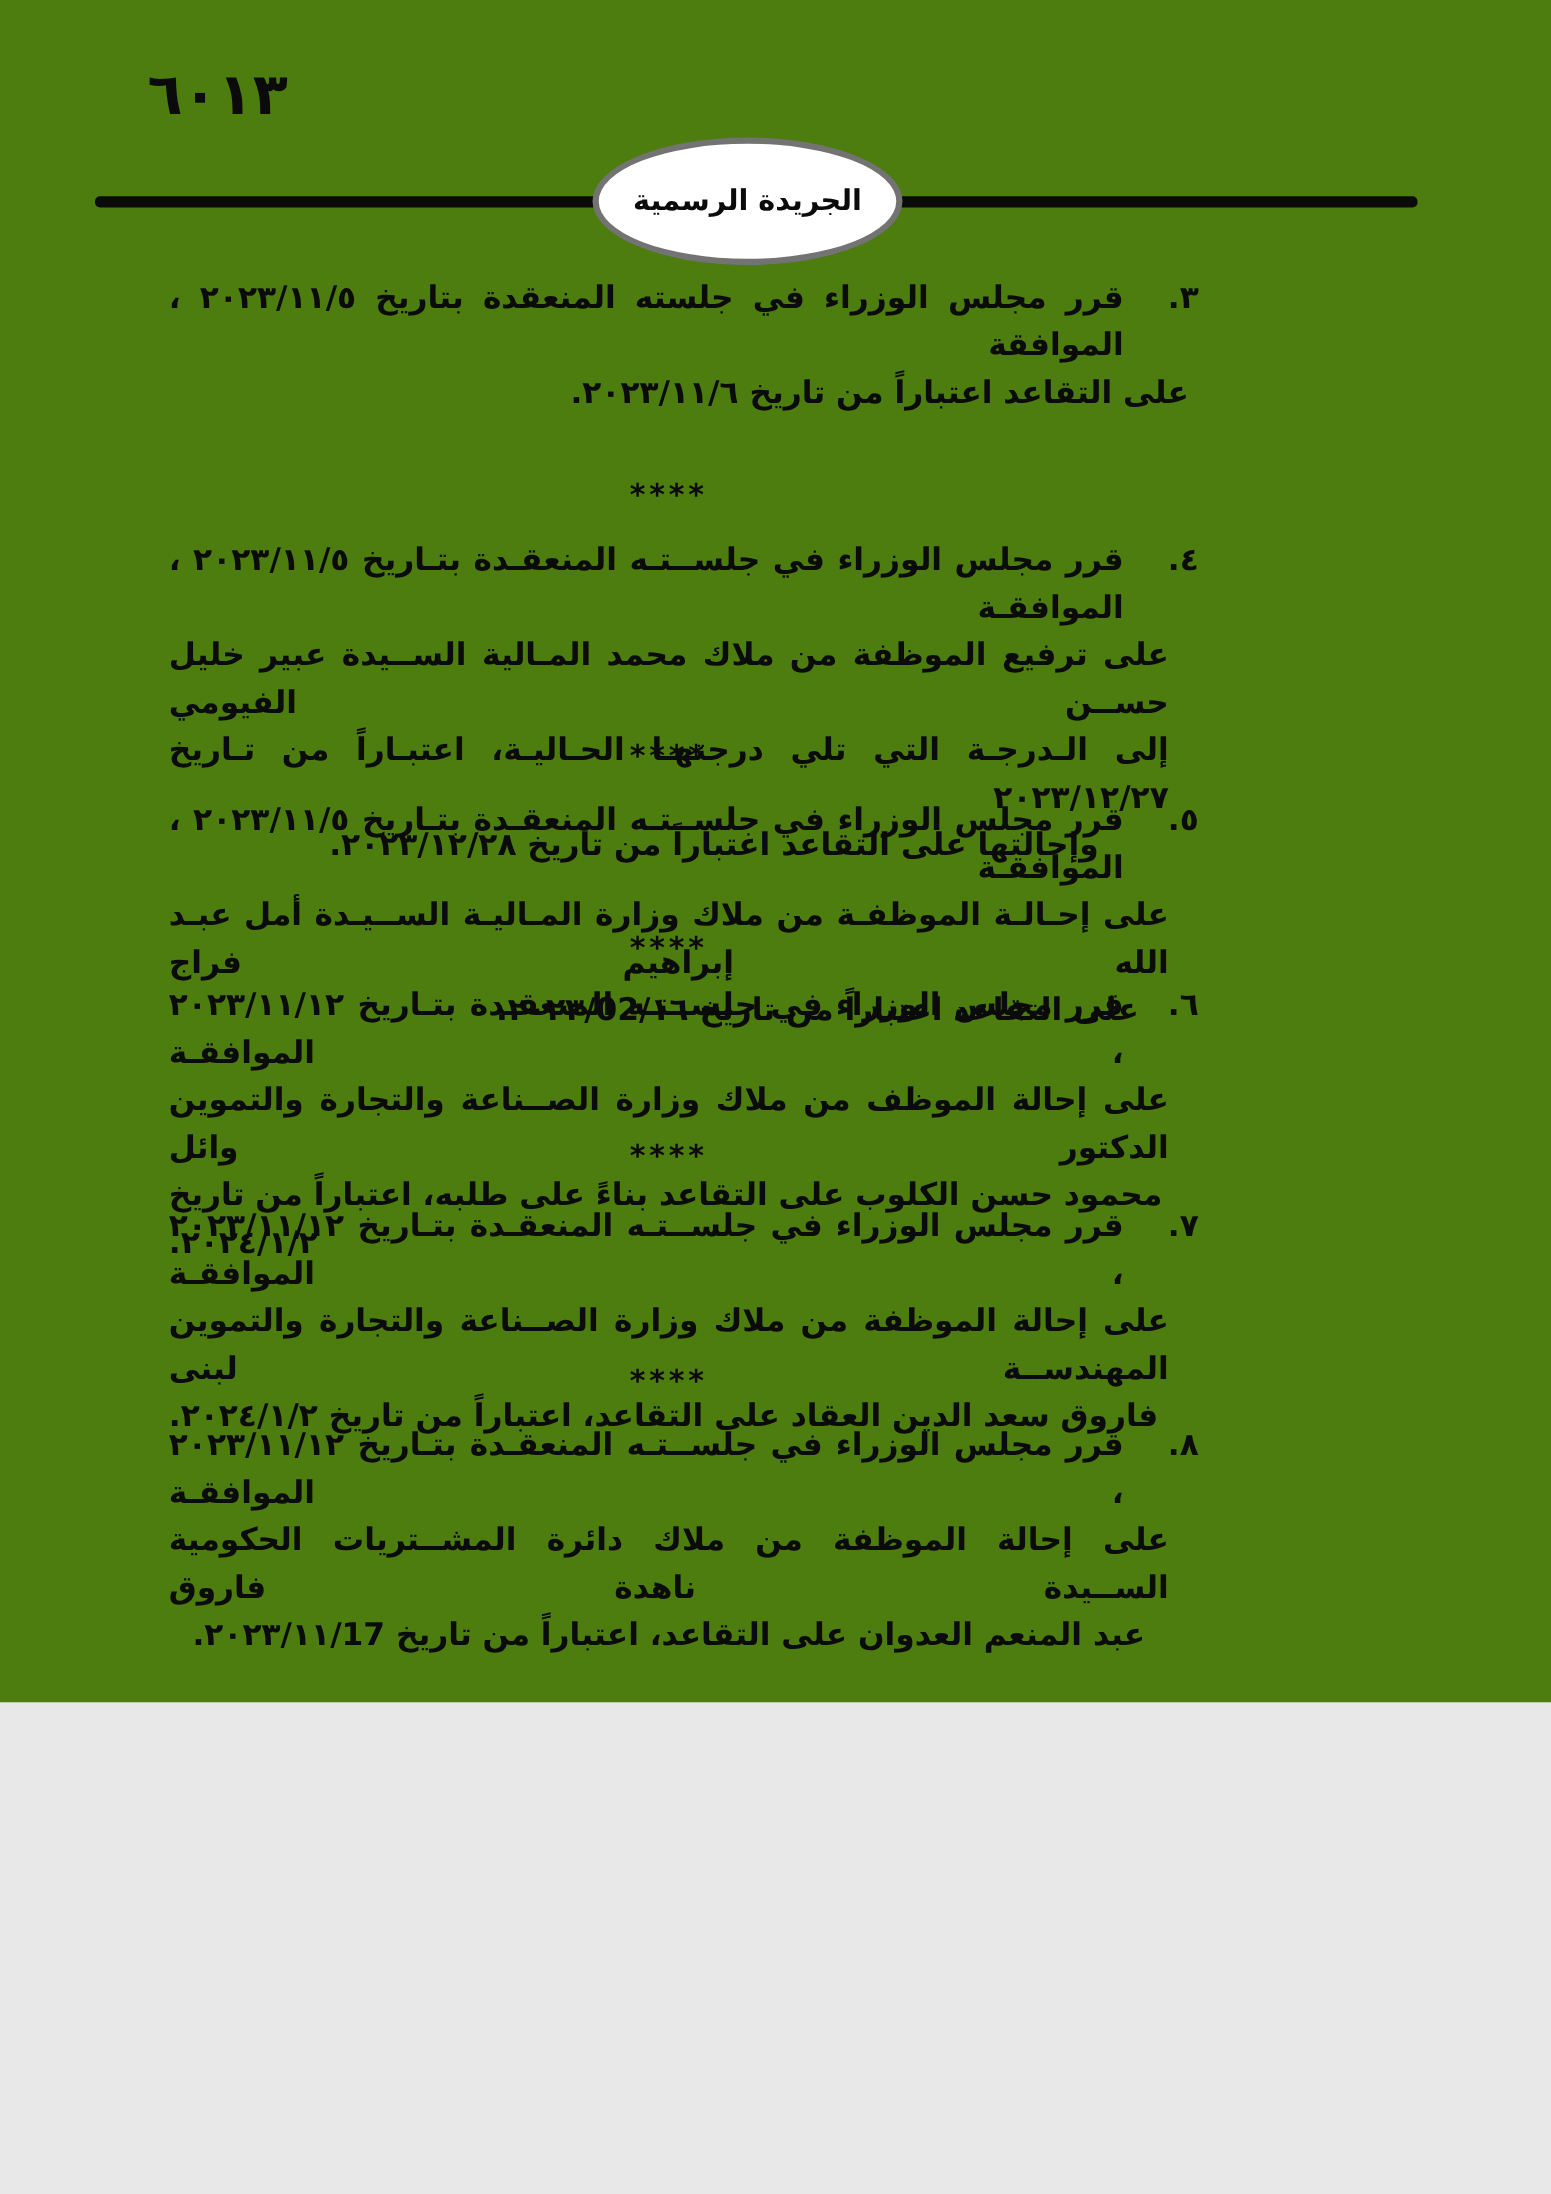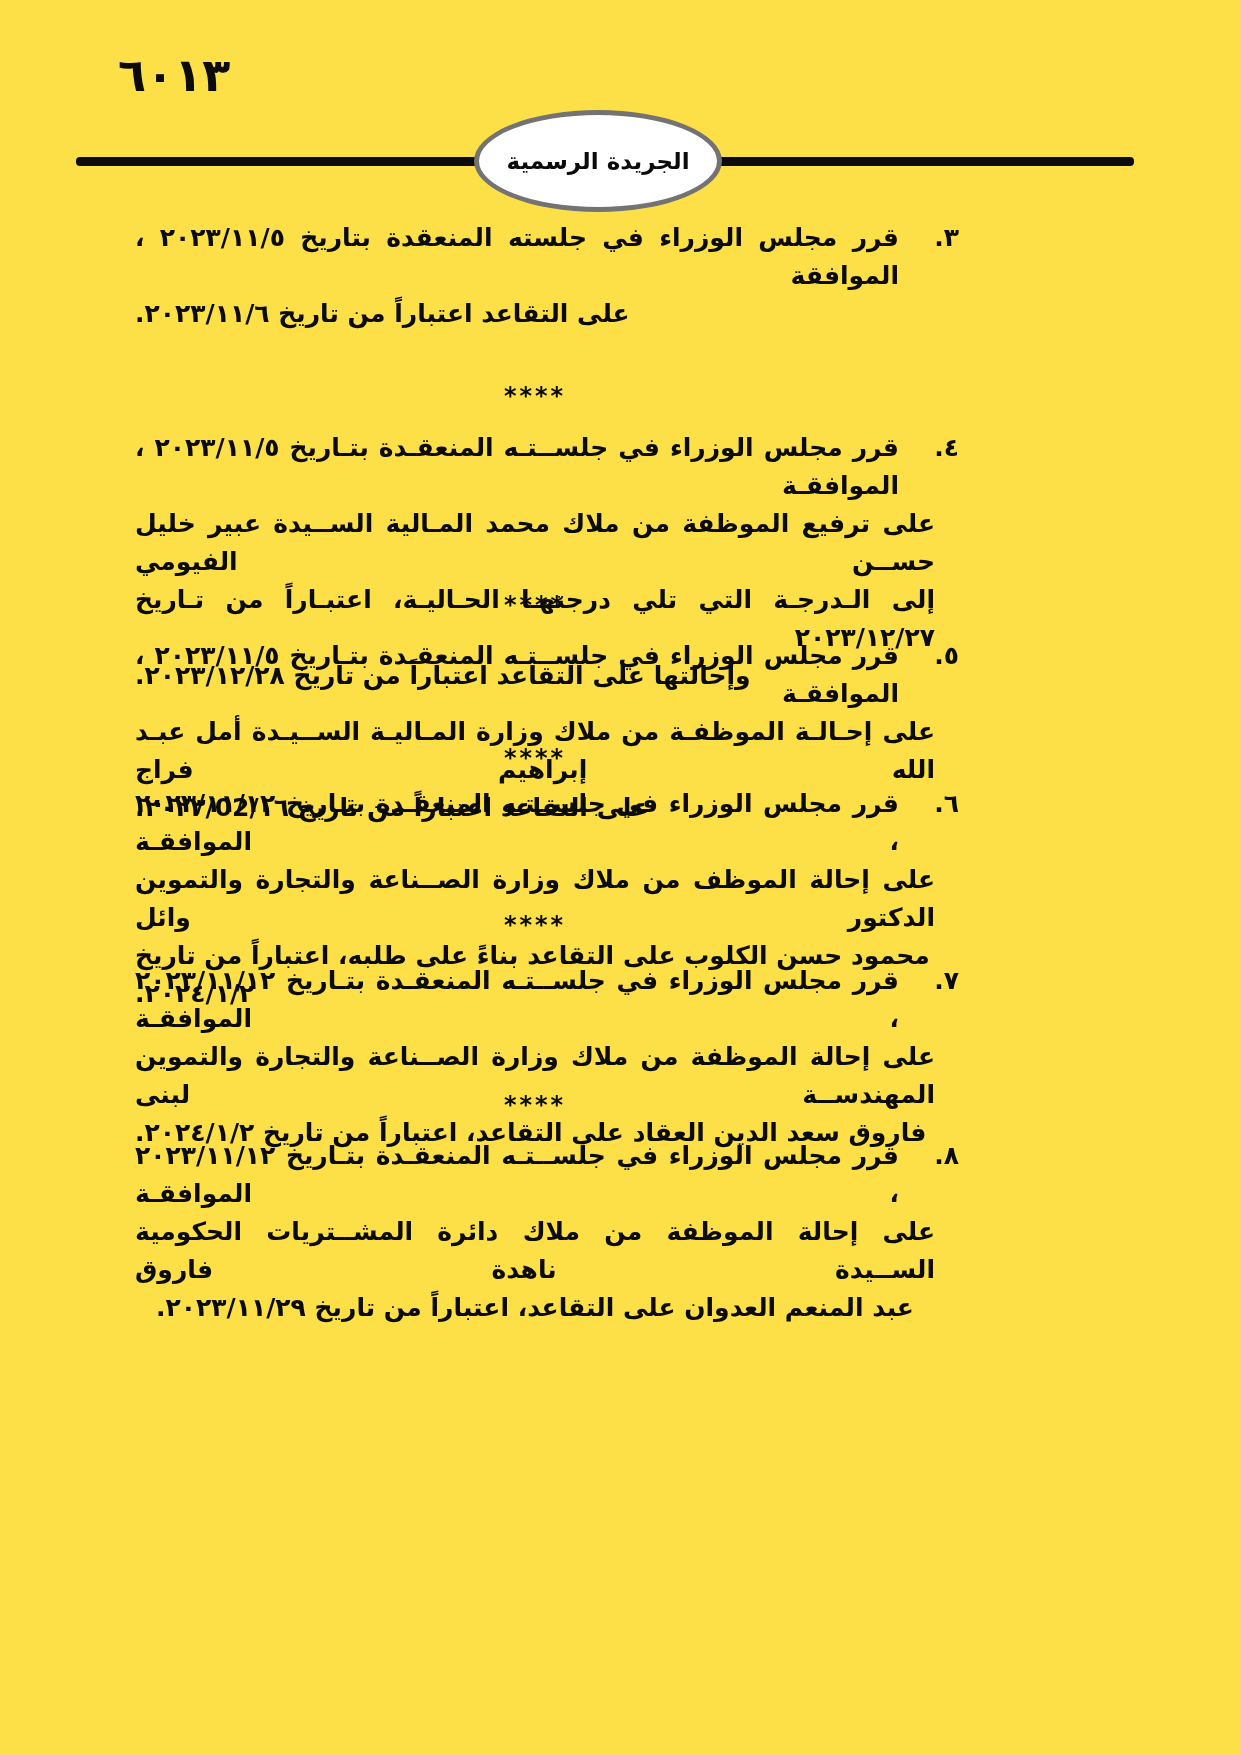--- a/index.html
+++ b/index.html
@@ -1,20 +1,20 @@
 <!DOCTYPE html>
 <html lang="ar"><head>
 <meta charset="utf-8">
 <style>
   html,body{margin:0;padding:0;background:#e8e8e8;}
   .sheet{
     position:relative;
-    width:1241px;height:1755px;
+    width:1241px;height:1362px;
     margin:0 auto;
-    background:#fde047;
+    background:#4d7c0f;
     overflow:hidden;
     font-family:"DejaVu Sans","Liberation Sans",sans-serif;
     color:#0b0b0b;
   }
   
   .page-num{
     position:absolute;left:118px;top:48px;
     font-size:46px;font-weight:700;letter-spacing:9px;
     direction:ltr;color:#0b0b0b;
   }
@@ -37,21 +37,21 @@
     direction:rtl;
     font-size:25px;font-weight:700;line-height:38px;
   }
   .decree .num{
     position:absolute;right:-24px;top:0;
     line-height:38px;white-space:nowrap;
   }
   .line{min-height:38px;}
   .jl{text-align:justify;text-align-last:justify;text-justify:inter-word;}
   .fl{padding-right:36px;}
-  .last-r{text-align:left;}
+  .last-r{text-align:right;}
   .last-r.bleed{margin-right:-16px;}
   .last-r.inset56{padding-right:56px;}
   .last-r.inset24{padding-right:24px;}
   .last-l{text-align:left;}
   .last-c{text-align:center;}
   
   .sep{
     position:absolute;left:135px;width:800px;
     text-align:center;font-size:24px;font-weight:700;
     letter-spacing:3px;line-height:26px;height:28px;
@@ -116,16 +116,16 @@
     <div class="line jl">على إحالة الموظفة من ملاك وزارة الصــناعة والتجارة والتموين المهندســة لبنى</div>
     <div class="line last-l">فاروق سعد الدين العقاد على التقاعد، اعتباراً من تاريخ ٢٠٢٤/١/٢.</div>
   </section>
 
   <div class="sep s5">****</div>
 
   <section class="decree d8">
     <span class="num">٨.</span>
     <div class="line jl fl">قرر مجلس الوزراء في جلســتـه المنعقـدة بتـاريخ ٢٠٢٣/١١/١٢ ، الموافقـة</div>
     <div class="line jl">على إحالة الموظفة من ملاك دائرة المشــتريات الحكومية الســيدة ناهدة فاروق</div>
-    <div class="line last-c">عبد المنعم العدوان على التقاعد، اعتباراً من تاريخ ٢٠٢٣/١١/٢٩.</div>
+    <div class="line last-c">عبد المنعم العدوان على التقاعد، اعتباراً من تاريخ ٢٠٢٣/١١/17.</div>
   </section>
 
 </div>
 
 </body></html>

